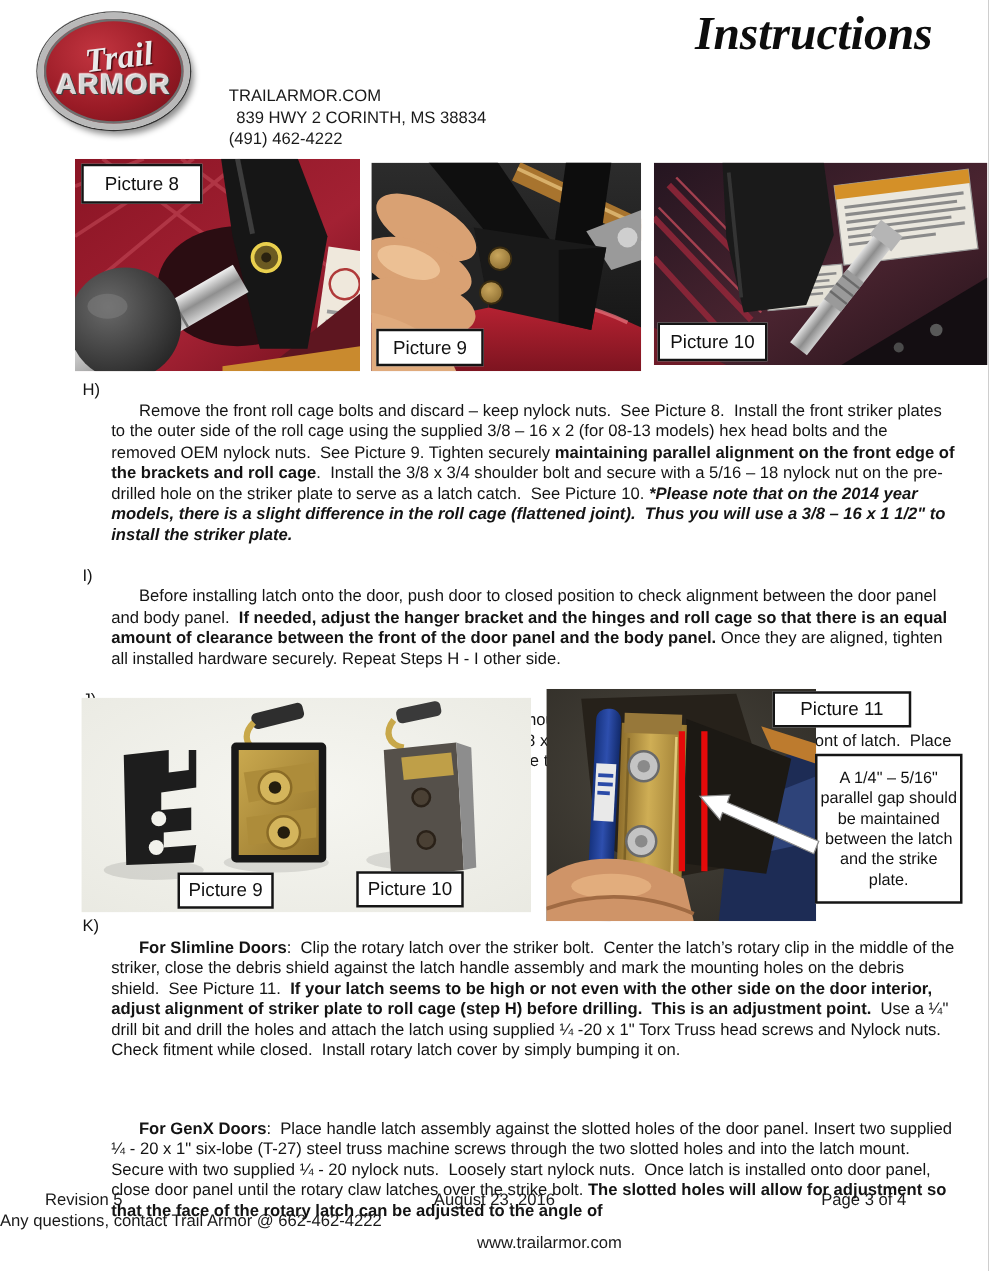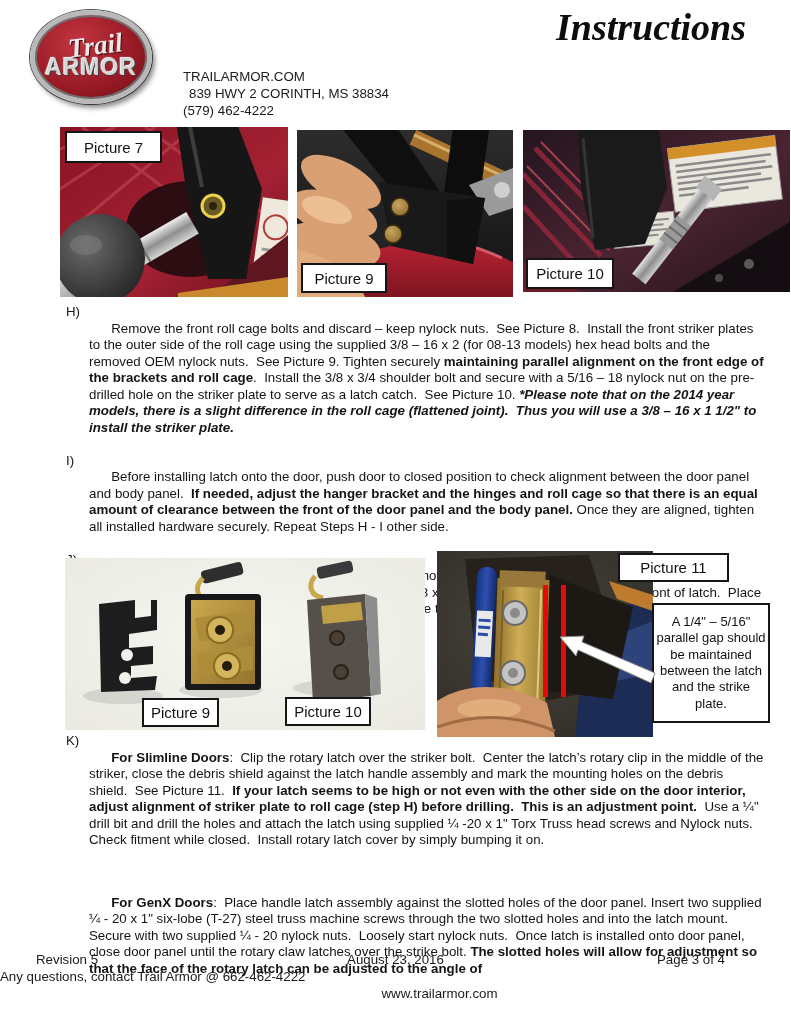--- a/index.html
+++ b/index.html
@@ -57,21 +57,21 @@
   <div id="header">
     <div class="logo">
       <div class="logo-oval">
         <div class="logo-script">Trail</div>
         <div class="logo-armor">ARMOR</div>
       </div>
     </div>
     <div class="company">
       <div>TRAILARMOR.COM</div>
       <div class="l2">839 HWY 2 CORINTH, MS 38834</div>
-      <div>(579) 462-4222</div>
+      <div>(491) 462-4222</div>
     </div>
     <div class="doc-title">
       <div>Instructions</div>
     </div>
   </div>
 
   <div>
 
     <div class="photo" style="left:60px;top:127px;width:228px;height:170px;">
       <svg width="228" height="170" viewBox="0 0 228 170">
@@ -123,21 +123,21 @@
           <line x1="72" y1="108" x2="72" y2="133" stroke="#6f6f6f" stroke-width="2"></line>
           <line x1="84" y1="108" x2="84" y2="133" stroke="#6f6f6f" stroke-width="2"></line>
         </g>
         <g transform="rotate(-30 18 162)">
           <rect x="-38" y="142" width="100" height="44" fill="url(#p8cyl)"></rect>
         </g>
         <circle cx="40" cy="132" r="45" fill="url(#p8knob)"></circle>
         <ellipse cx="26" cy="118" rx="16" ry="10" fill="#7c7c7c" opacity="0.6"></ellipse>
       </svg>
       <div class="plabel" style="left:5px;top:4px;width:93px;height:28px;">
-        <span>Picture 7</span>
+        <span>Picture 8</span>
       </div>
     </div>
 
     <div class="photo" style="left:297px;top:130px;width:216px;height:167px;">
       <svg width="216" height="167" viewBox="0 0 216 167">
         <defs>
           <linearGradient id="p9bg" x1="0" y1="0" x2="0" y2="1">
             <stop offset="0" stop-color="#2c2c2c"></stop>
               <stop offset="1" stop-color="#121212"></stop>
           </linearGradient>

